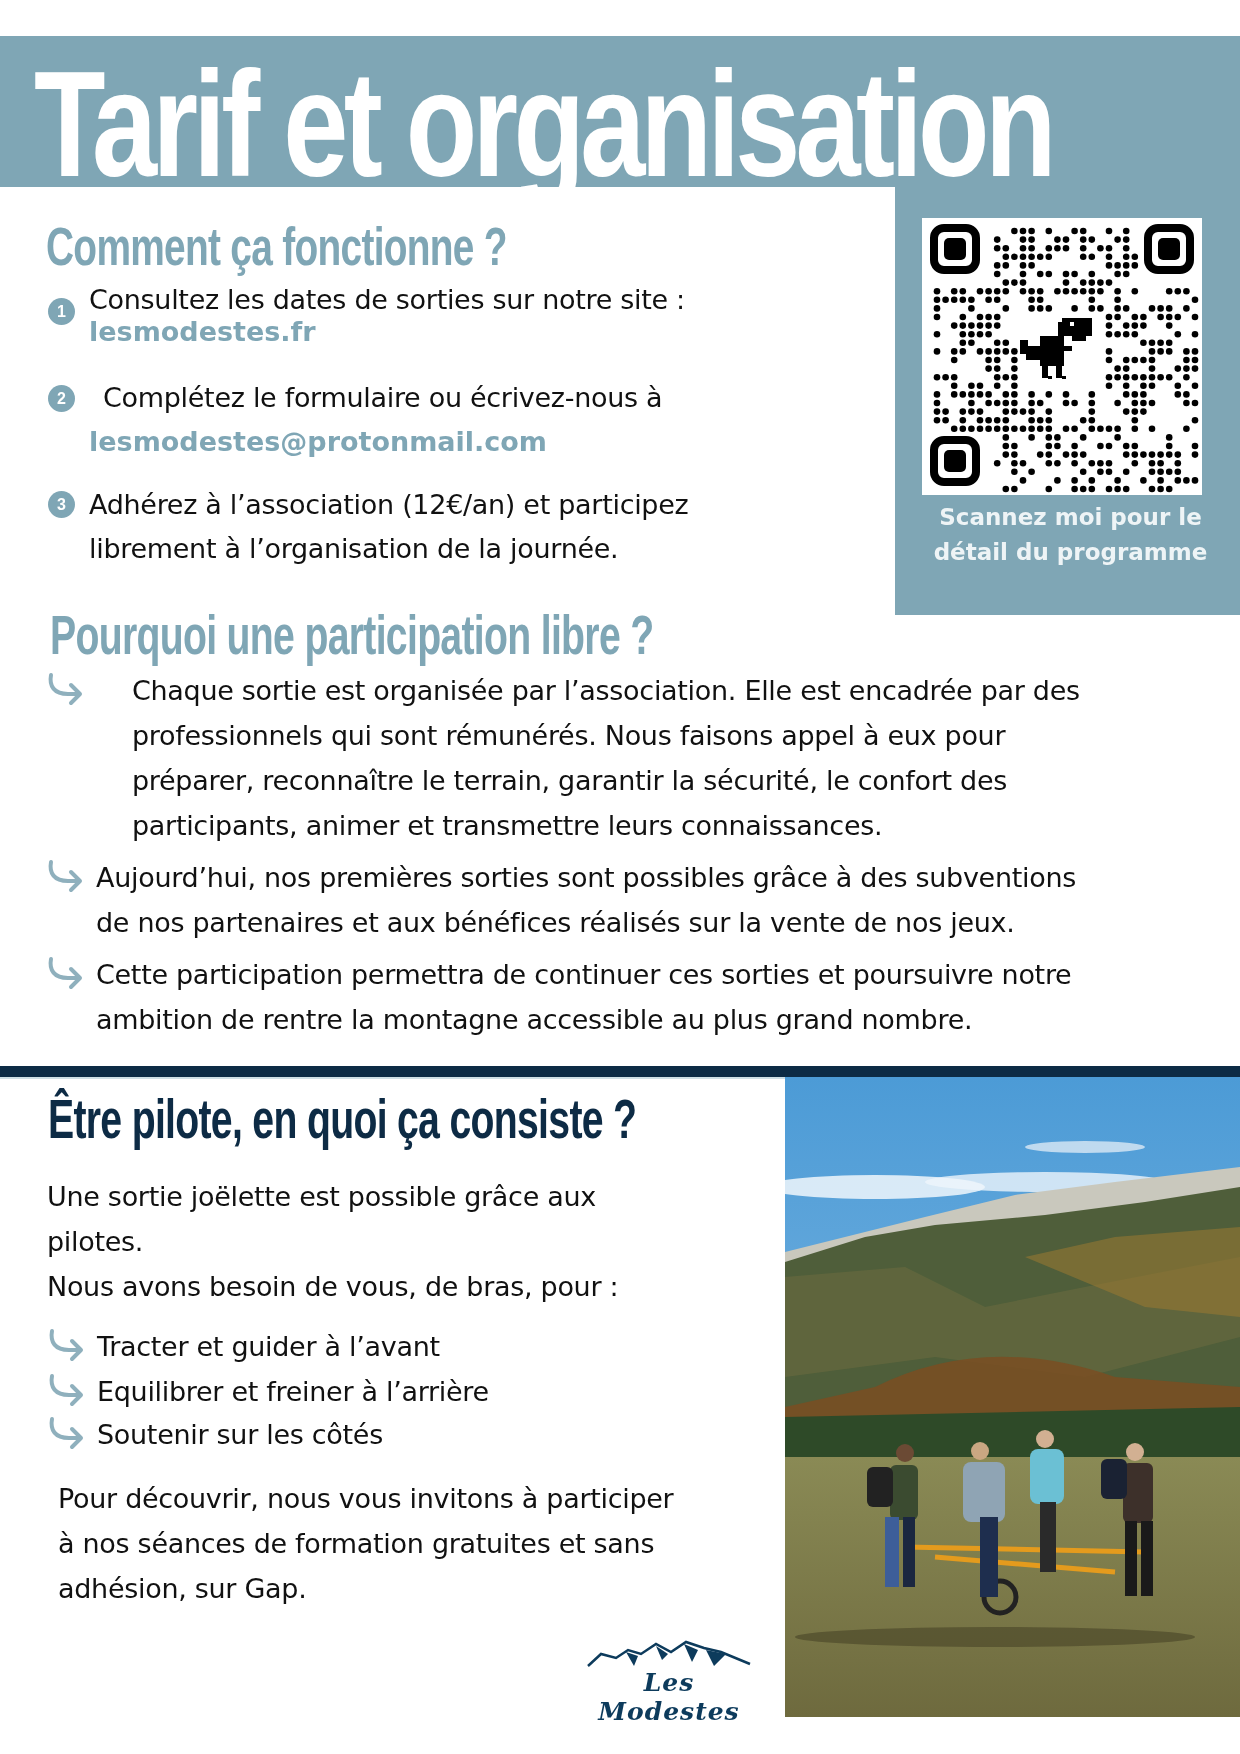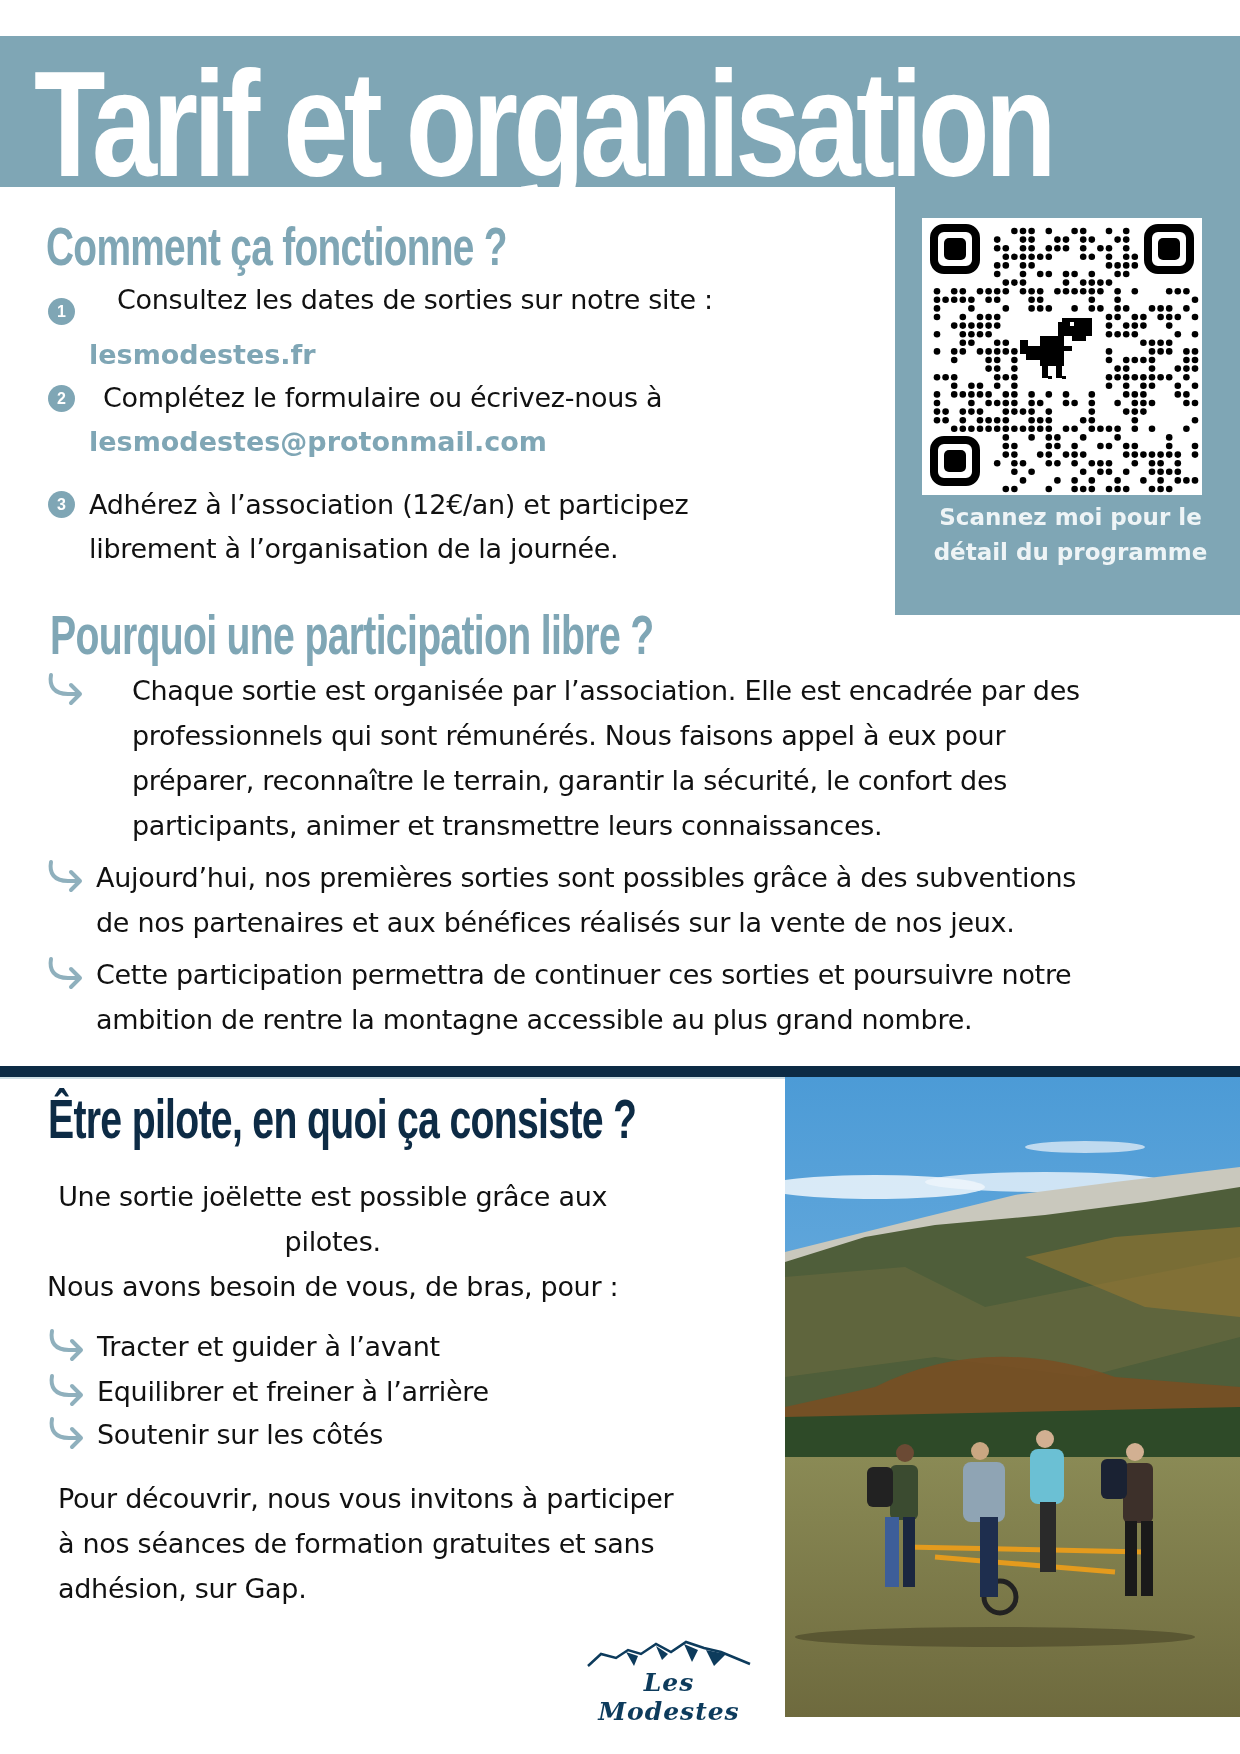--- a/index.html
+++ b/index.html
@@ -477,22 +477,22 @@
   </svg>
 </div>
 <div class="abs qr-caption">
   <div>Scannez moi pour le</div>
   <div>détail du programme</div>
 </div>
 
 <div class="abs h-section h1">Comment ça fonctionne ?</div>
 
 <div class="abs num-badge" style="left:48px; top:298px;">1</div>
-<div class="abs body-text" style="left:89px; top:278px; line-height:44px;margin-left:28px;">Consultez les dates de sorties sur notre site :</div>
-<a class="abs link" style="left:89px; top:333px; line-height:44px;">lesmodestes.fr</a>
+<div class="abs body-text" style="left:89px; top:278px; line-height:44px;">Consultez les dates de sorties sur notre site :</div>
+<a class="abs link" style="left:89px; top:310px; line-height:44px;">lesmodestes.fr</a>
 
 <div class="abs num-badge" style="left:48px; top:385px;">2</div>
 <div class="abs body-text" style="left:89px; top:376px; line-height:44px;margin-left:14px;">Complétez le formulaire ou écrivez-nous à</div>
 <a class="abs link" style="left:89px; top:420px; line-height:44px;">lesmodestes@protonmail.com</a>
 
 <div class="abs num-badge" style="left:48px; top:491px;">3</div>
 <div class="abs body-text" style="left:89px; top:483px; line-height:44px;">Adhérez à l’association (12€/an) et participez</div>
 <div class="abs body-text" style="left:89px; top:527px; line-height:44px;">librement à l’organisation de la journée.</div>
 
 <div class="abs h-section h2">Pourquoi une participation libre ?</div>
@@ -524,21 +524,21 @@
 <div class="abs body-text" style="left:96px; top:952px; line-height:45px;">
   <div>Cette participation permettra de continuer ces sorties et poursuivre notre</div>
   <div>ambition de rentre la montagne accessible au plus grand nombre.</div>
 </div>
 
 <div class="abs band"></div>
 <div class="abs band-line"></div>
 
 <div class="abs h-section h3">Être pilote, en quoi ça consiste ?</div>
 
-<div class="abs body-text" style="left:47px; top:1174px; line-height:45px;text-align:center;">
+<div class="abs body-text" style="left:47px; top:1174px; line-height:45px;">
   <div>Une sortie joëlette est possible grâce aux</div>
   <div>pilotes.</div>
   <div>Nous avons besoin de vous, de bras, pour :</div>
 </div>
 
 <svg class="abs arrow" style="left:47px; top:1328px;" viewBox="0 0 38 36">
   <path d="M5 3 C3 14, 8 22, 22 22 L33 22" fill="none" stroke="#8fb0bd" stroke-width="4" stroke-linecap="round"></path>
   <path d="M25 13 L34 22 L25 31" fill="none" stroke="#8fb0bd" stroke-width="4" stroke-linecap="round" stroke-linejoin="round"></path>
 </svg>
 <div class="abs body-text" style="left:97px; top:1325px; line-height:44px;">Tracter et guider à l’avant</div>

